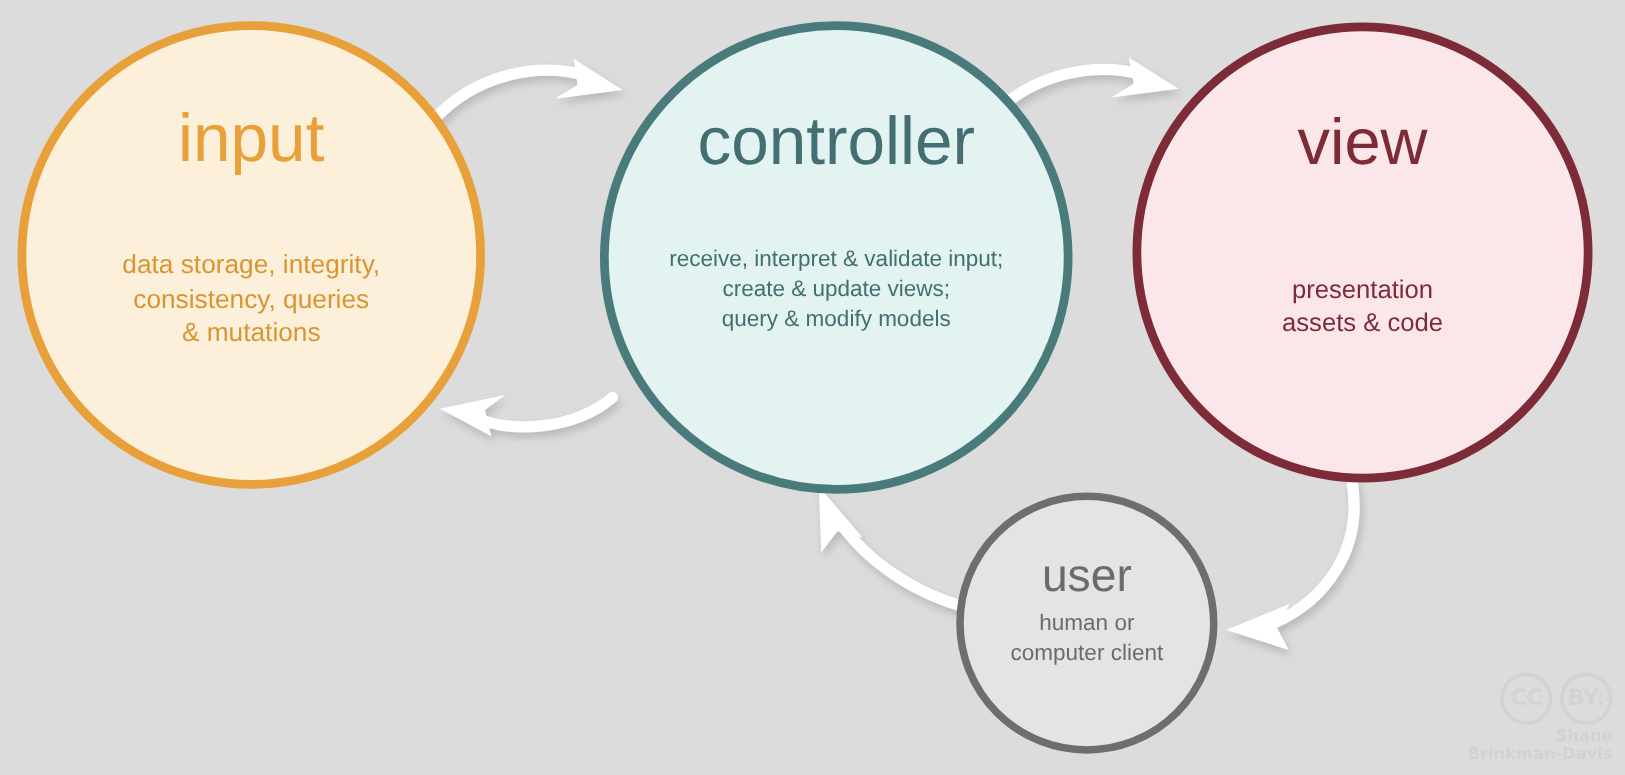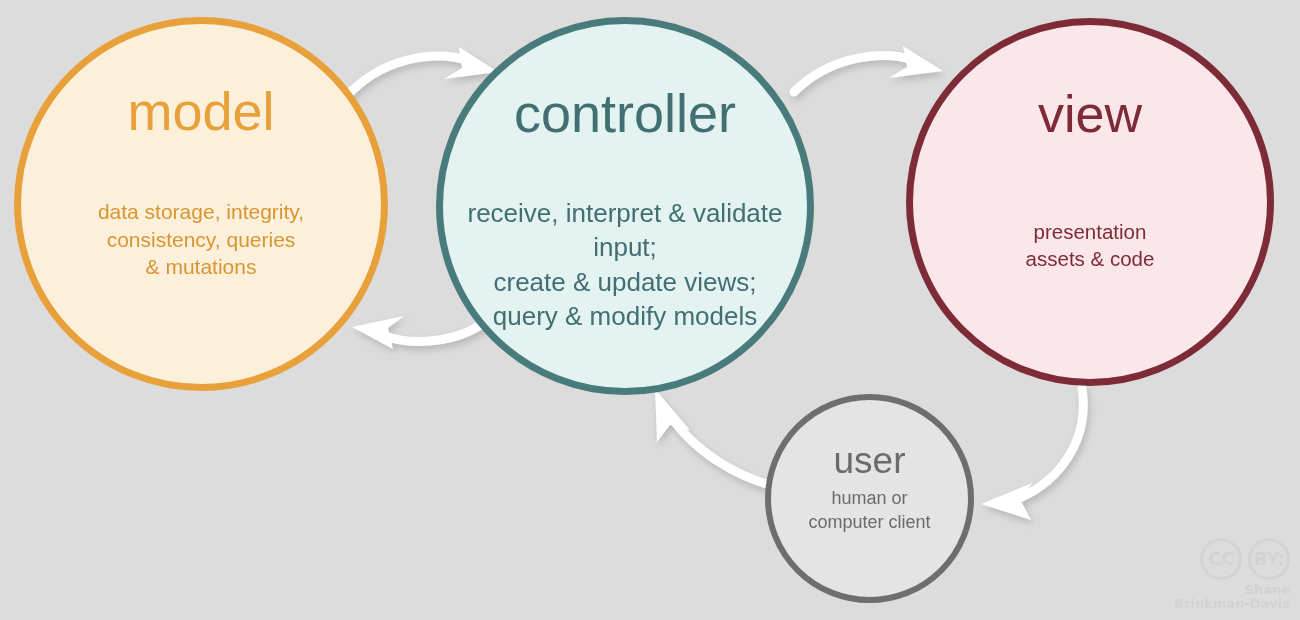--- a/index.html
+++ b/index.html
@@ -48,32 +48,32 @@
     margin-top: 60px;
   }
   #node-model .node-desc {
     font-size: 21px;
     color: #d99530;
     margin-top: 60px;
   }
 
   
   #node-controller {
-    left: 436px; top: 17px;
+    left: 480px; top: 17px;
     width: 378px; height: 378px;
     background: #e3f3f1;
     border: 7px solid #4a7b7c;
   }
   #node-controller .node-title {
     font-size: 54px;
     color: #436f72;
     margin-top: 62px;
   }
   #node-controller .node-desc {
-    font-size: 26px;
+    font-size: 18px;
     color: #436f72;
     margin-top: 56px;
   }
 
   
   #node-view {
     left: 906px; top: 18px;
     width: 368px; height: 368px;
     background: #fbe7e9;
     border: 7px solid #7d2b37;
@@ -187,21 +187,21 @@
       <path d="M 981 504 L 1031 520 L 1021 501 L 1032 483 Z" fill="#ffffff"></path>
     </g>
 
     <g filter="url(#softshadow)">
       <path d="M 778 487 C 735 477 692 450 668 412" stroke="#ffffff" stroke-width="9" fill="none" stroke-linecap="round"></path>
       <path d="M 655 389 L 657 442 L 670 425 L 690 430 Z" fill="#ffffff"></path>
     </g>
   </svg>
 
   <div class="node" id="node-model">
-    <div class="node-title">model</div>
+    <div class="node-title">input</div>
     <div class="node-desc">data storage, integrity,
 consistency, queries
 &amp; mutations</div>
   </div>
 
   <div class="node" id="node-controller">
     <div class="node-title">controller</div>
     <div class="node-desc">receive, interpret &amp; validate input;
 create &amp; update views;
 query &amp; modify models</div>

